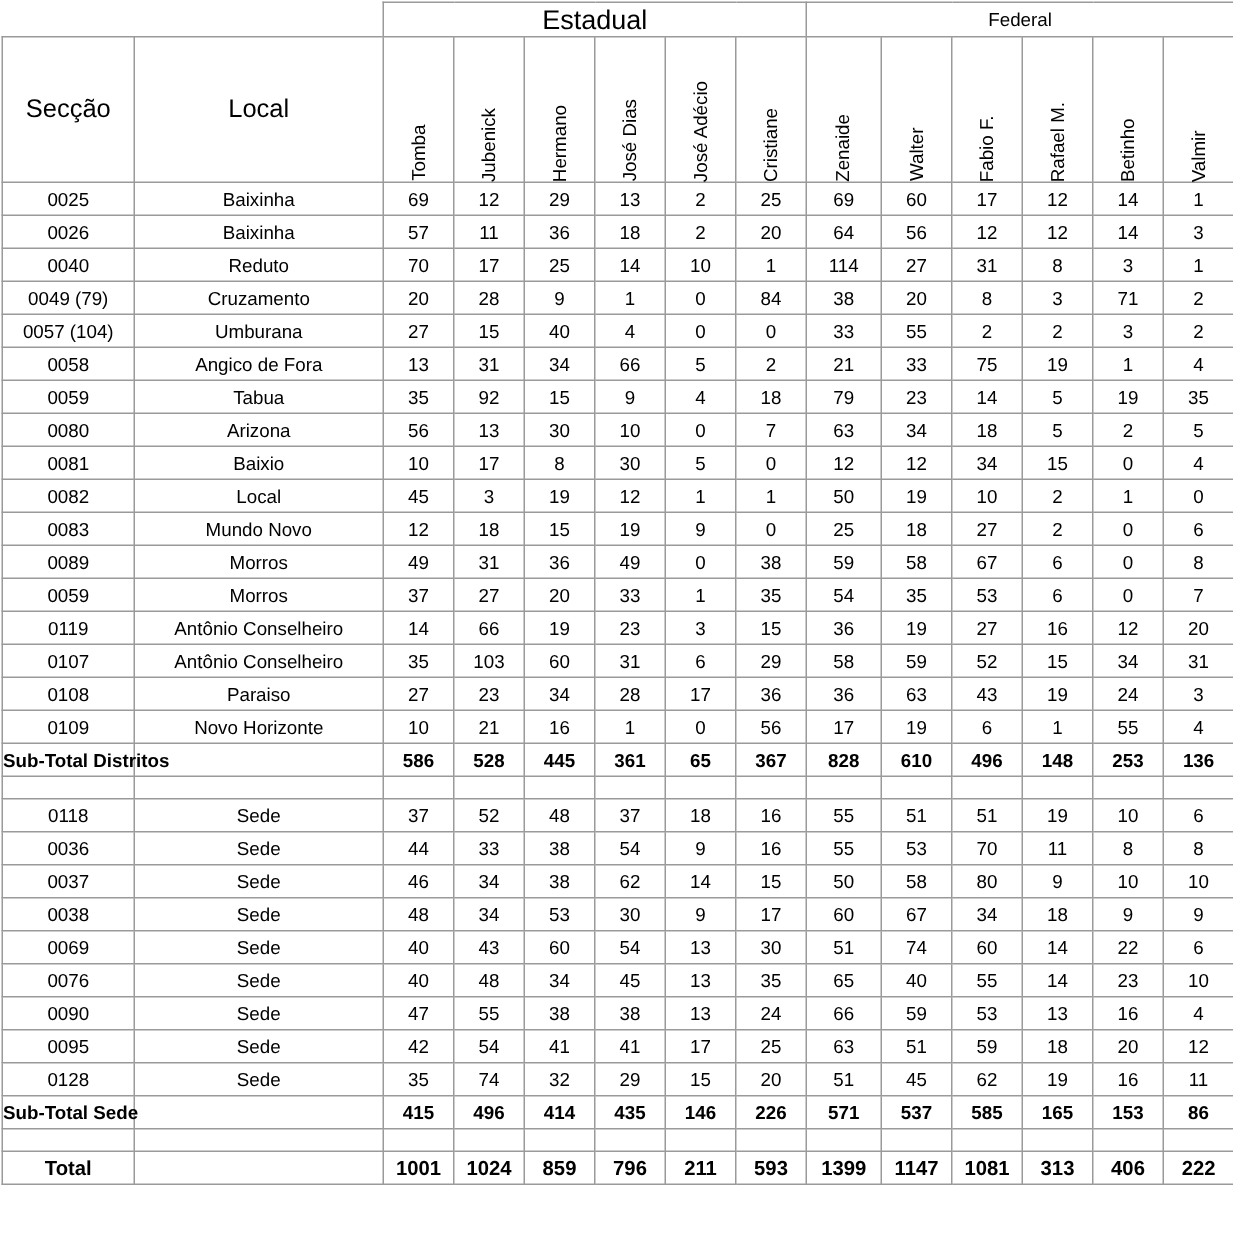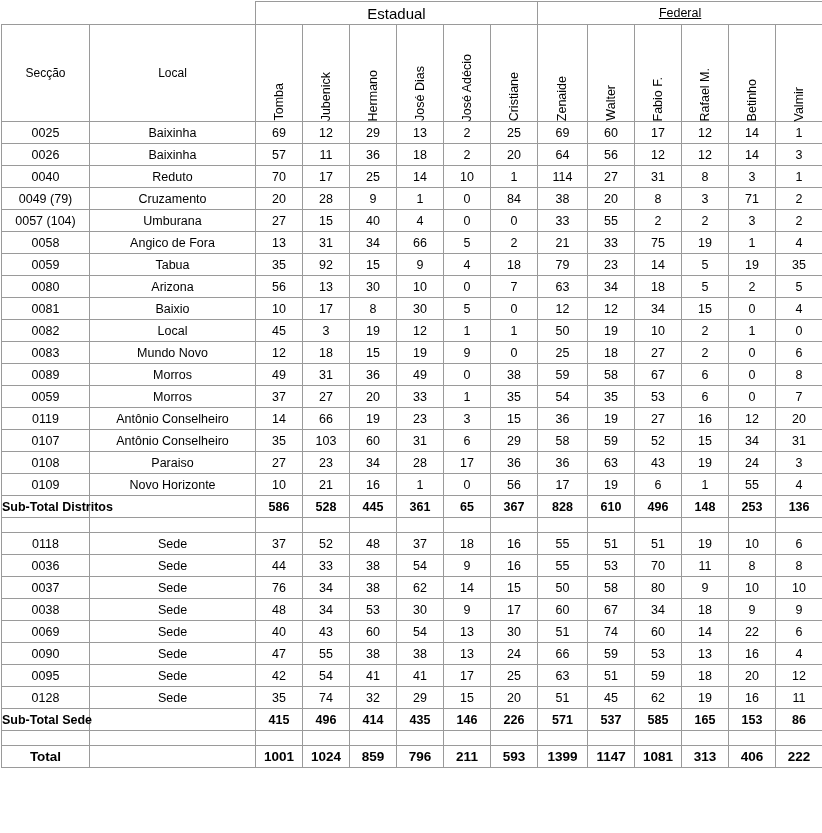--- a/index.html
+++ b/index.html
@@ -27,27 +27,26 @@
     text-align: center;
     vertical-align: middle;
     font-weight: normal;
     background: #ffffff;
   }
   
   .grp-blank { border: none !important; background: #ffffff; }
   .grp-estadual {
     background: #c3d69b;
     height: 22px;
-    font-size: 15px;
+    font-size: 18px;
   }
   .grp-federal {
     background: #c5d9f1;
     height: 22px;
     font-size: 12.5px;
-    text-decoration: underline;
   }
   
   tr.head-row td, tr.head-row th {
     height: 96px;
   }
   .vert {
     writing-mode: vertical-rl;
     transform: rotate(180deg);
     white-space: nowrap;
     font-size: 12.5px;
@@ -59,21 +58,21 @@
   .hcell-inner {
     display: flex;
     align-items: flex-end;
     justify-content: center;
     height: 96px;
   }
   th.h-sec, th.h-loc {
     text-align: left;
     padding-left: 4px;
     vertical-align: middle;
-    font-size: 12px;
+    font-size: 17px;
   }
   td.sec {
     text-align: left;
     padding-left: 4px;
     height: 21px;
   }
   td.loc {
     text-align: left;
     padding-left: 6px;
     height: 21px;
@@ -524,21 +523,21 @@
         <td class="num">55</td>
         <td class="num">53</td>
         <td class="num">70</td>
         <td class="num">11</td>
         <td class="num">8</td>
         <td class="num">8</td>
       </tr>
       <tr>
         <td class="sec">0037</td>
         <td class="loc">Sede</td>
-        <td class="num">76</td>
+        <td class="num">46</td>
         <td class="num">34</td>
         <td class="num">38</td>
         <td class="num">62</td>
         <td class="num">14</td>
         <td class="num">15</td>
         <td class="num">50</td>
         <td class="num">58</td>
         <td class="num">80</td>
         <td class="num">9</td>
         <td class="num">10</td>
@@ -568,20 +567,36 @@
         <td class="num">60</td>
         <td class="num">54</td>
         <td class="num">13</td>
         <td class="num">30</td>
         <td class="num">51</td>
         <td class="num">74</td>
         <td class="num">60</td>
         <td class="num">14</td>
         <td class="num">22</td>
         <td class="num">6</td>
+      </tr>
+      <tr>
+        <td class="sec">0076</td>
+        <td class="loc">Sede</td>
+        <td class="num">40</td>
+        <td class="num">48</td>
+        <td class="num">34</td>
+        <td class="num">45</td>
+        <td class="num">13</td>
+        <td class="num">35</td>
+        <td class="num">65</td>
+        <td class="num">40</td>
+        <td class="num">55</td>
+        <td class="num">14</td>
+        <td class="num">23</td>
+        <td class="num">10</td>
       </tr>
       <tr>
         <td class="sec">0090</td>
         <td class="loc">Sede</td>
         <td class="num">47</td>
         <td class="num">55</td>
         <td class="num">38</td>
         <td class="num">38</td>
         <td class="num">13</td>
         <td class="num">24</td>

